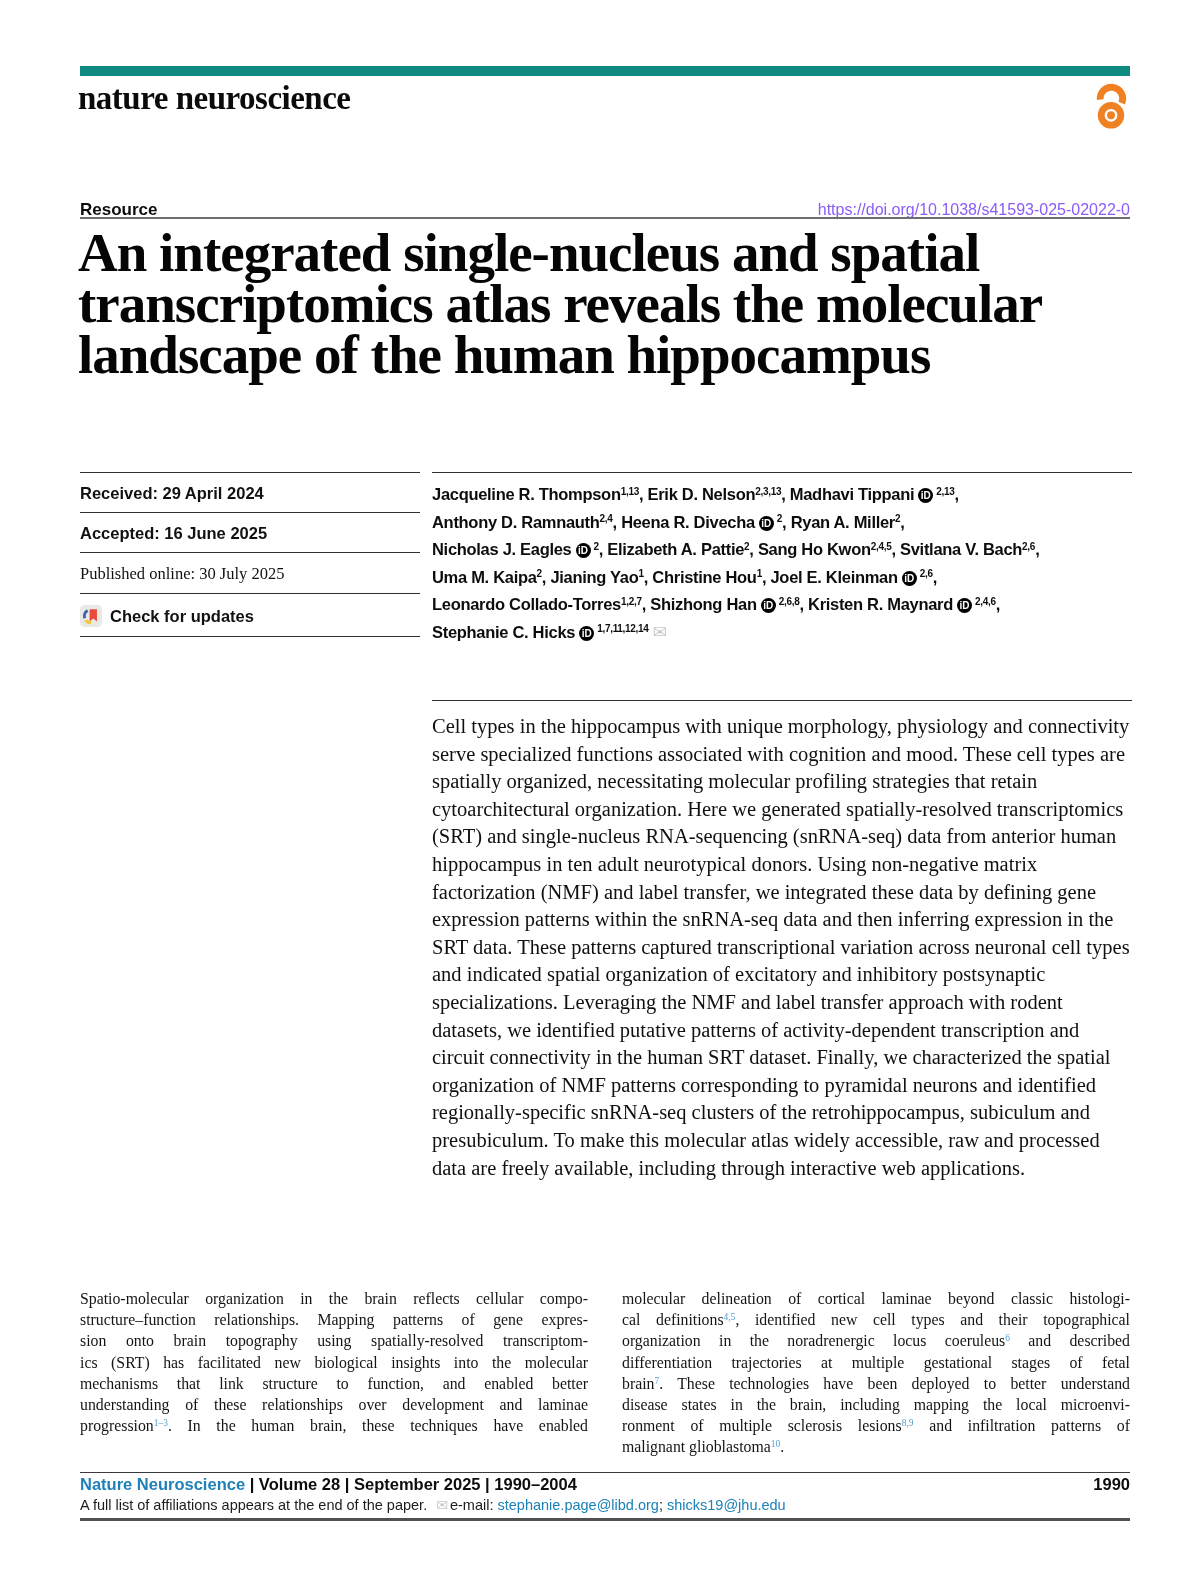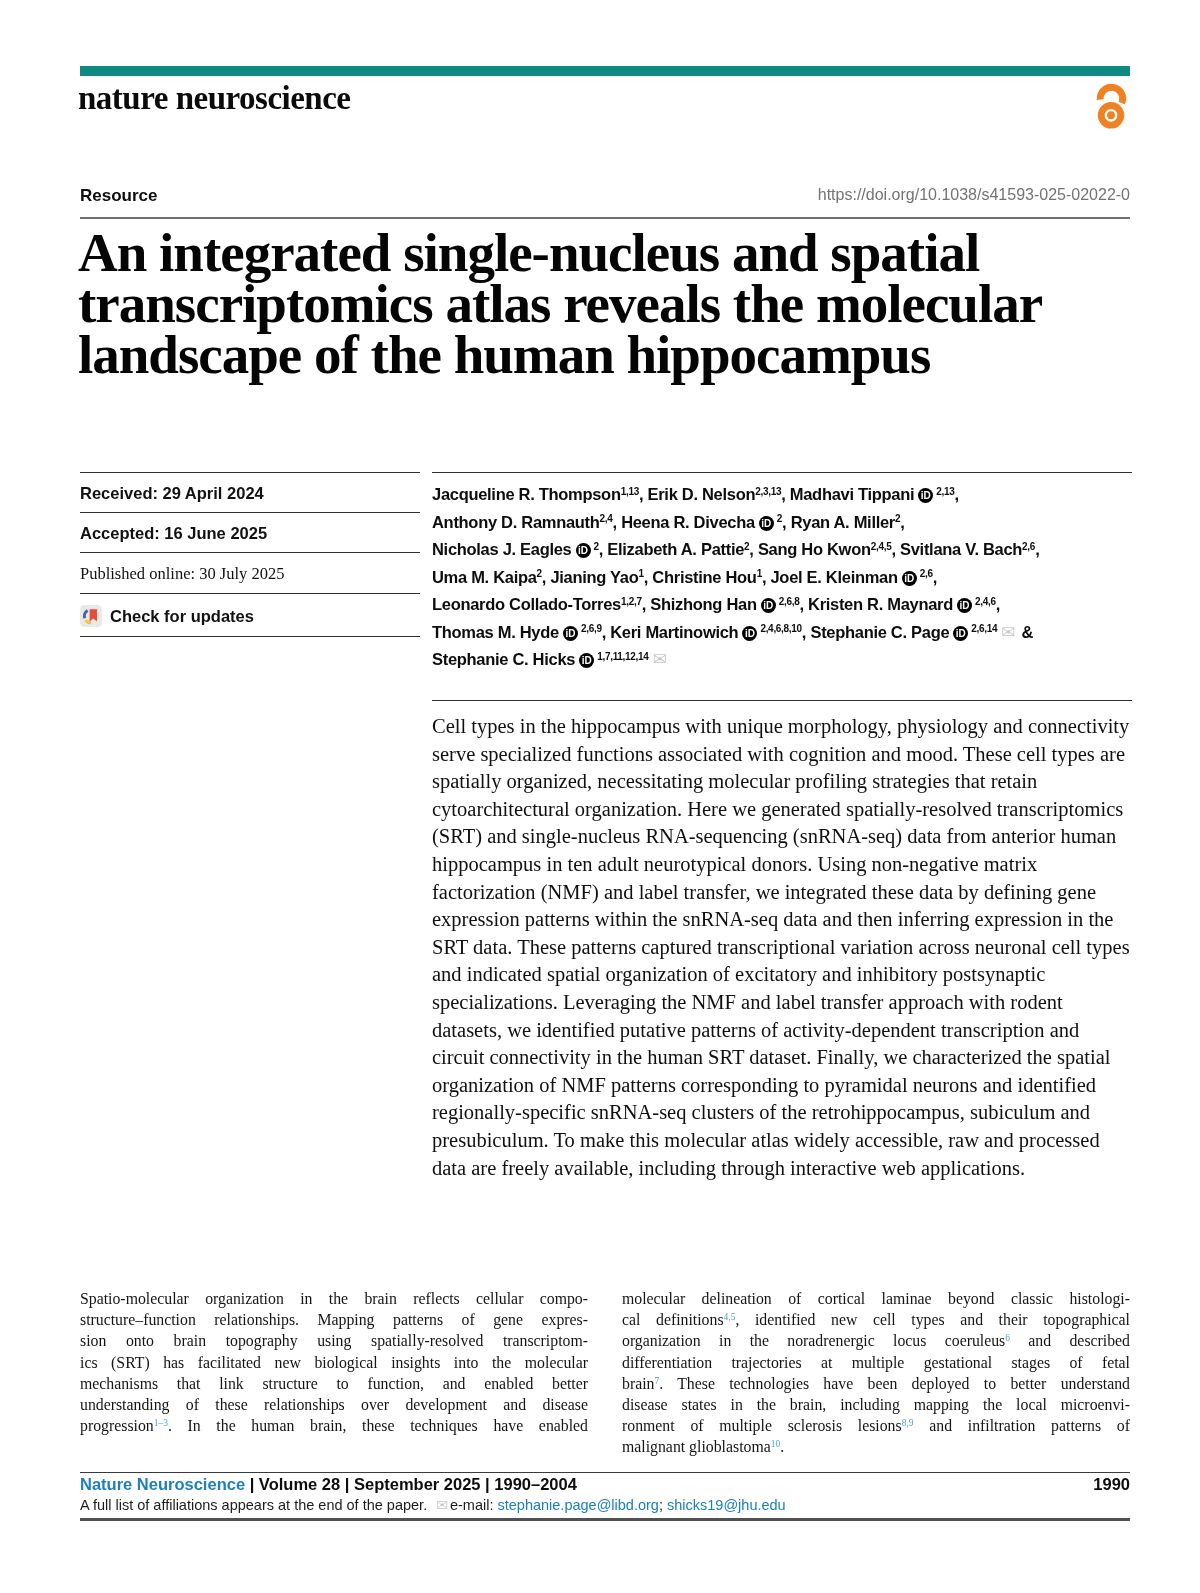--- a/index.html
+++ b/index.html
@@ -6,24 +6,24 @@
   .page{position:relative;width:1176px;height:1593px;background:#ffffff;overflow:hidden;
         font-family:"Liberation Sans",sans-serif;color:#141414;}
 
   .topbar{position:absolute;left:80px;top:66px;width:1050px;height:10px;}
 
   .wordmark{position:absolute;left:78px;top:80px;font-family:"Liberation Serif",serif;
             font-weight:700;font-size:33px;letter-spacing:-0.5px;color:#0b0b0b;}
 
   .oa-icon{position:absolute;left:1092px;top:80px;width:38px;height:49px;}
 
-  .meta-row{position:absolute;left:80px;top:186px;width:1050px;display:flex;
-            justify-content:space-between;align-items:flex-start;}
+  .meta-row{position:absolute;left:80px;top:200px;width:1050px;display:flex;
+            justify-content:space-between;align-items:center;}
   .meta-row .type{font-weight:700;font-size:17px;color:#0d0d0d;}
-  .meta-row .doi{font-size:16px;color:#737373;text-decoration:none;}
+  .meta-row .doi{font-size:16px;color:#8b5cf6;text-decoration:none;}
 
   .rule-head{position:absolute;left:80px;top:217px;width:1050px;border-top:2px solid #6e6e6e;}
 
   .title{position:absolute;left:78px;top:227px;width:1020px;font-family:"Liberation Serif",serif;
          font-weight:700;font-size:55px;line-height:51px;letter-spacing:-1px;color:#050505;}
 
   .infobox{position:absolute;left:80px;top:472px;width:340px;font-size:16.5px;color:#111;}
   .infobox .row{border-top:1px solid #2f2f2f;padding:11px 0 9px 0;font-weight:700;}
   .infobox .row:last-child{border-bottom:1px solid #2f2f2f;}
   .infobox .row.serif{font-family:"Liberation Serif",serif;font-weight:400;}
@@ -104,33 +104,32 @@
       <span>Check for updates</span>
     </div>
   </div>
 
   <div class="authors">
       <div class="tl">Jacqueline R. Thompson<sup>1,13</sup>, Erik D. Nelson<sup>2,3,13</sup>, Madhavi Tippani<span class="orcid">iD</span><sup>2,13</sup>,</div>
       <div class="tl">Anthony D. Ramnauth<sup>2,4</sup>, Heena R. Divecha<span class="orcid">iD</span><sup>2</sup>, Ryan A. Miller<sup>2</sup>,</div>
       <div class="tl">Nicholas J. Eagles<span class="orcid">iD</span><sup>2</sup>, Elizabeth A. Pattie<sup>2</sup>, Sang Ho Kwon<sup>2,4,5</sup>, Svitlana V. Bach<sup>2,6</sup>,</div>
       <div class="tl">Uma M. Kaipa<sup>2</sup>, Jianing Yao<sup>1</sup>, Christine Hou<sup>1</sup>, Joel E. Kleinman<span class="orcid">iD</span><sup>2,6</sup>,</div>
       <div class="tl">Leonardo Collado-Torres<sup>1,2,7</sup>, Shizhong Han<span class="orcid">iD</span><sup>2,6,8</sup>, Kristen R. Maynard<span class="orcid">iD</span><sup>2,4,6</sup>,</div>
-      <div class="tl">Thomas M. Hyde<span class="orcid">iD</span><sup>2,6,9</sup>, Keri Martinowich<span class="orcid">iD</span><sup>2,4,6,8,10</sup>, Stephanie C. Page<span class="orcid">iD</span><sup>2,6,14</sup><span class="env">✉</span> &amp;</div>
       <div class="tl">Stephanie C. Hicks<span class="orcid">iD</span><sup>1,7,11,12,14</sup><span class="env">✉</span></div>
     </div>
 
   <div class="abstract">Cell types in the hippocampus with unique morphology, physiology and connectivity serve specialized functions associated with cognition and mood. These cell types are spatially organized, necessitating molecular profiling strategies that retain cytoarchitectural organization. Here we generated spatially-resolved transcriptomics (SRT) and single-nucleus RNA-sequencing (snRNA-seq) data from anterior human hippocampus in ten adult neurotypical donors. Using non-negative matrix factorization (NMF) and label transfer, we integrated these data by defining gene expression patterns within the snRNA-seq data and then inferring expression in the SRT data. These patterns captured transcriptional variation across neuronal cell types and indicated spatial organization of excitatory and inhibitory postsynaptic specializations. Leveraging the NMF and label transfer approach with rodent datasets, we identified putative patterns of activity-dependent transcription and circuit connectivity in the human SRT dataset. Finally, we characterized the spatial organization of NMF patterns corresponding to pyramidal neurons and identified regionally-specific snRNA-seq clusters of the retrohippocampus, subiculum and presubiculum. To make this molecular atlas widely accessible, raw and processed data are freely available, including through interactive web applications.</div>
 
   <div class="col col-left">
       <div class="tl just">Spatio-molecular organization in the brain reflects cellular compo-</div>
       <div class="tl just">structure–function relationships. Mapping patterns of gene expres-</div>
       <div class="tl just">sion onto brain topography using spatially-resolved transcriptom-</div>
       <div class="tl just">ics (SRT) has facilitated new biological insights into the molecular</div>
       <div class="tl just">mechanisms that link structure to function, and enabled better</div>
-      <div class="tl just">understanding of these relationships over development and disease</div>
+      <div class="tl just">understanding of these relationships over development and laminae</div>
       <div class="tl just">progression<sup class="ref">1–3</sup>. In the human brain, these techniques have enabled</div>
     </div>
   <div class="col col-right">
       <div class="tl just">molecular delineation of cortical laminae beyond classic histologi-</div>
       <div class="tl just">cal definitions<sup class="ref">4,5</sup>, identified new cell types and their topographical</div>
       <div class="tl just">organization in the noradrenergic locus coeruleus<sup class="ref">6</sup> and described</div>
       <div class="tl just">differentiation trajectories at multiple gestational stages of fetal</div>
       <div class="tl just">brain<sup class="ref">7</sup>. These technologies have been deployed to better understand</div>
       <div class="tl just">disease states in the brain, including mapping the local microenvi-</div>
       <div class="tl just">ronment of multiple sclerosis lesions<sup class="ref">8,9</sup> and infiltration patterns of</div>

